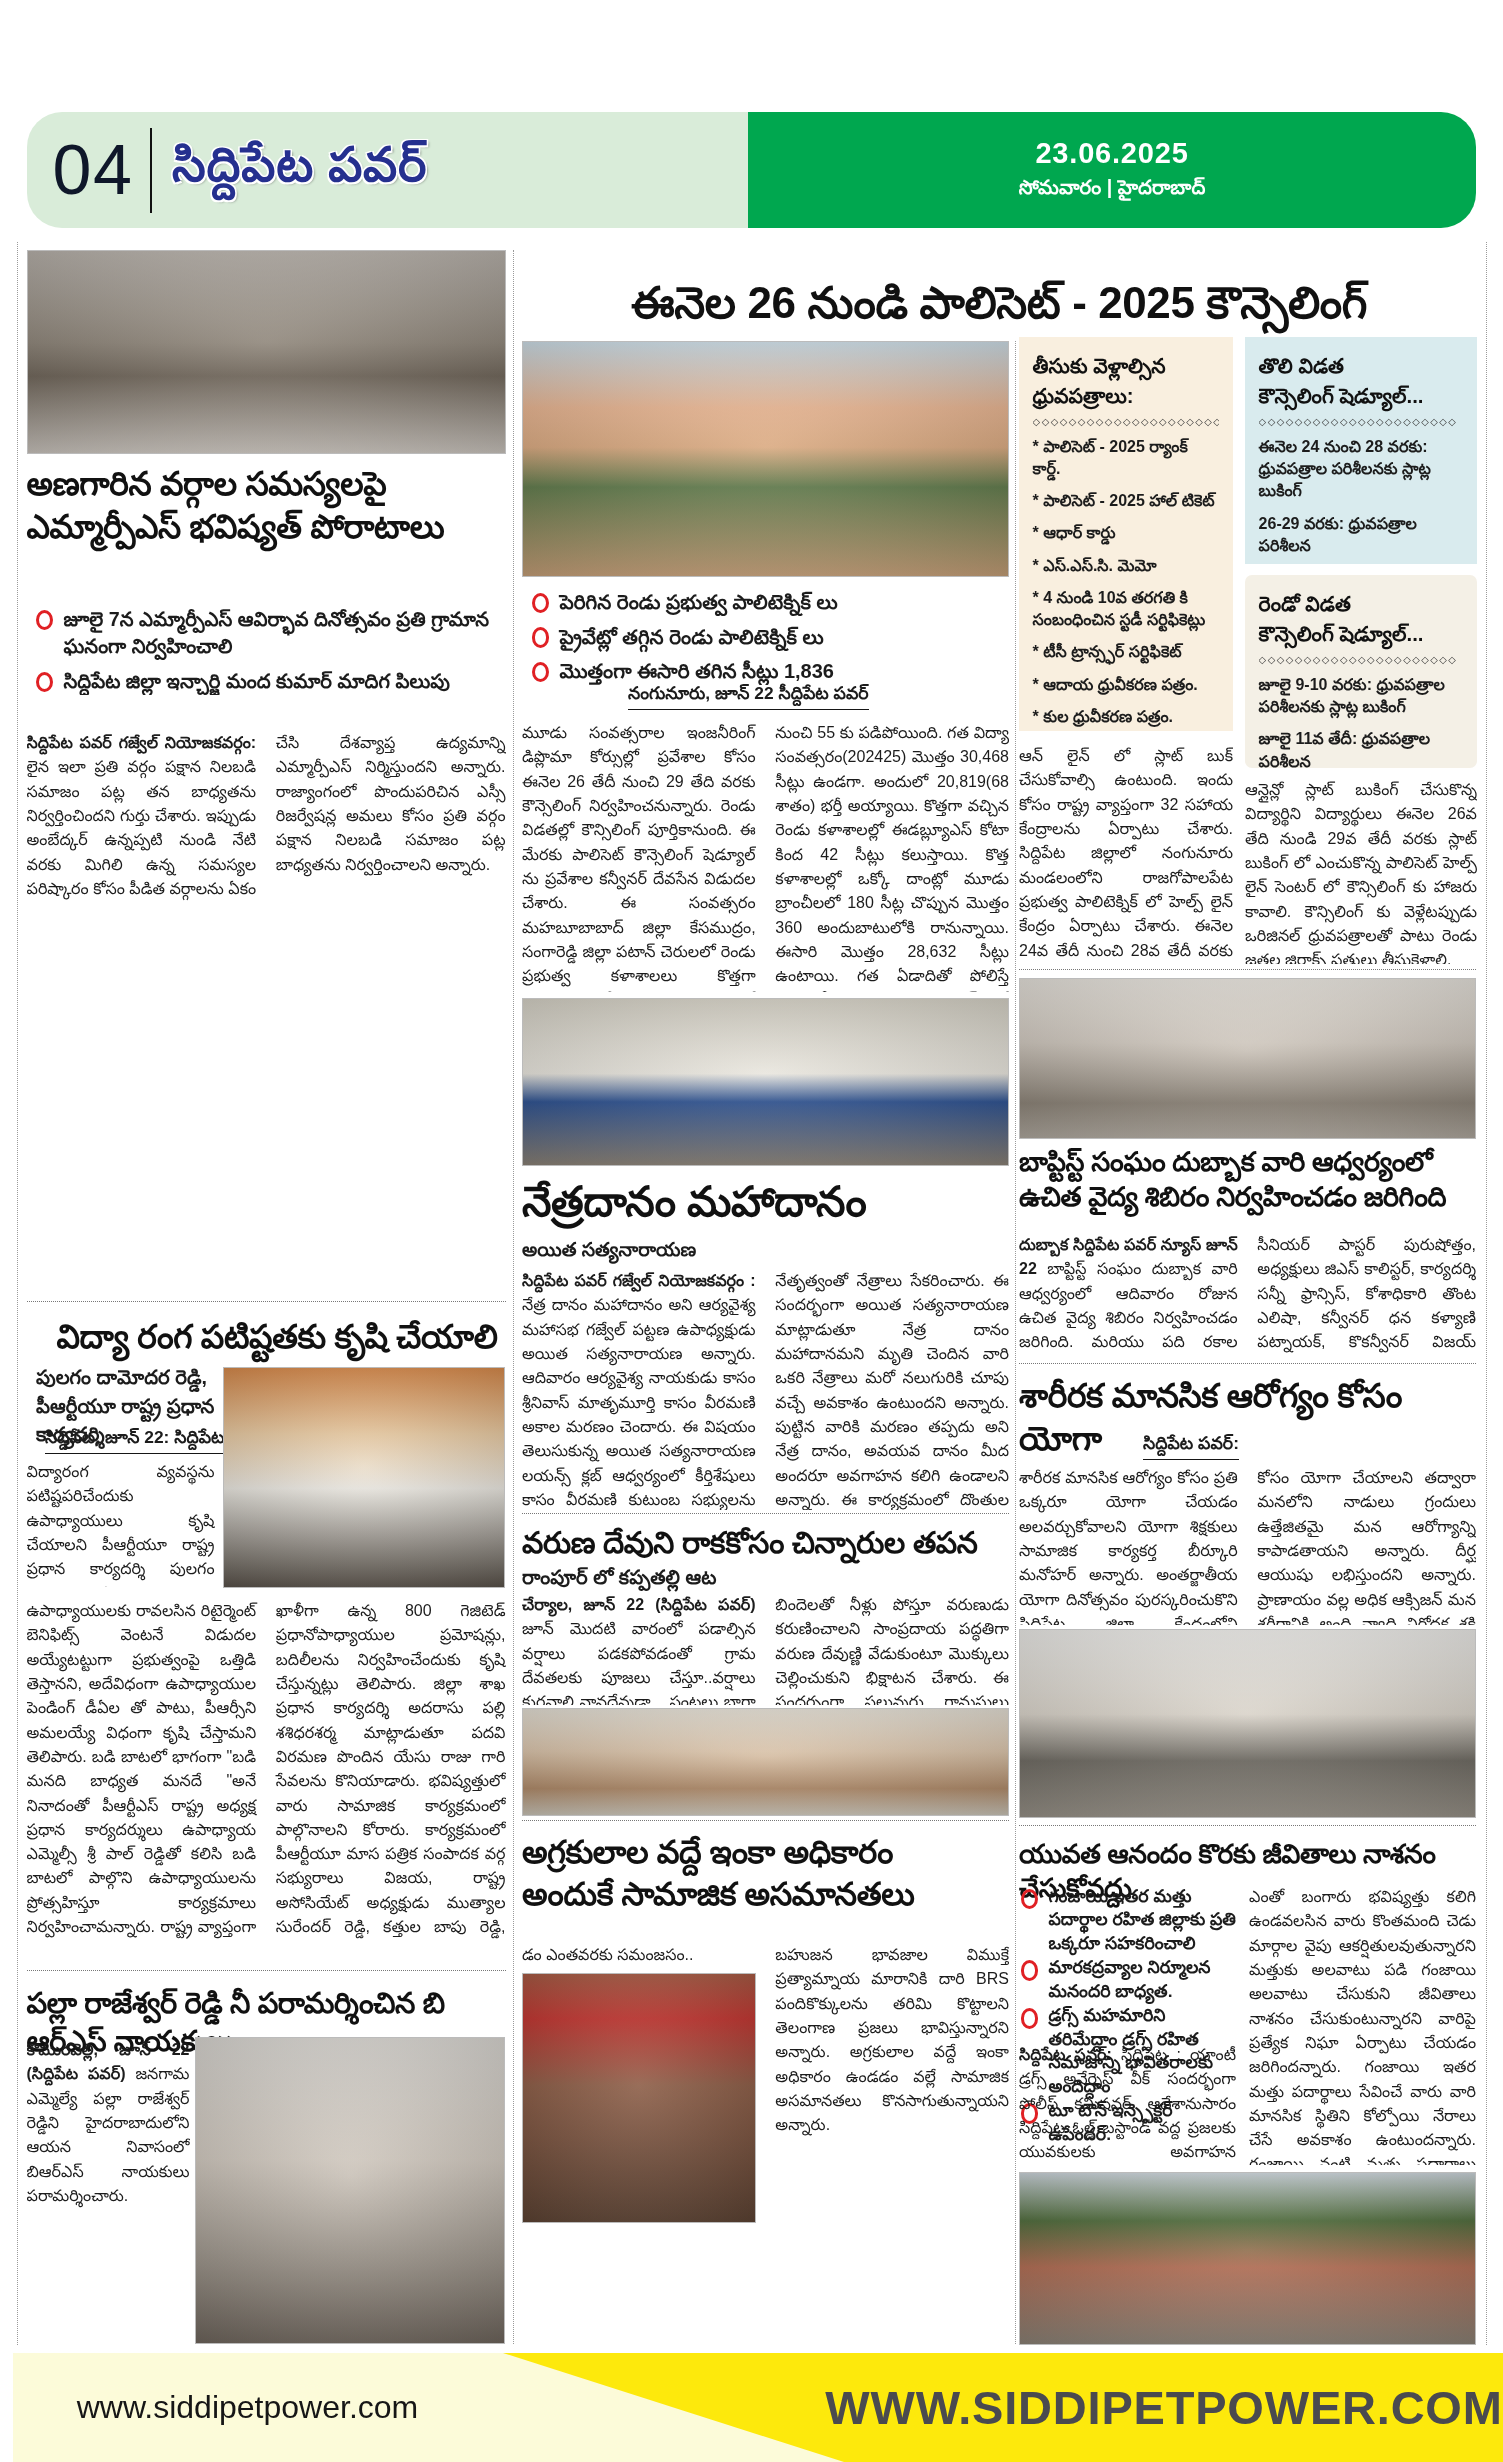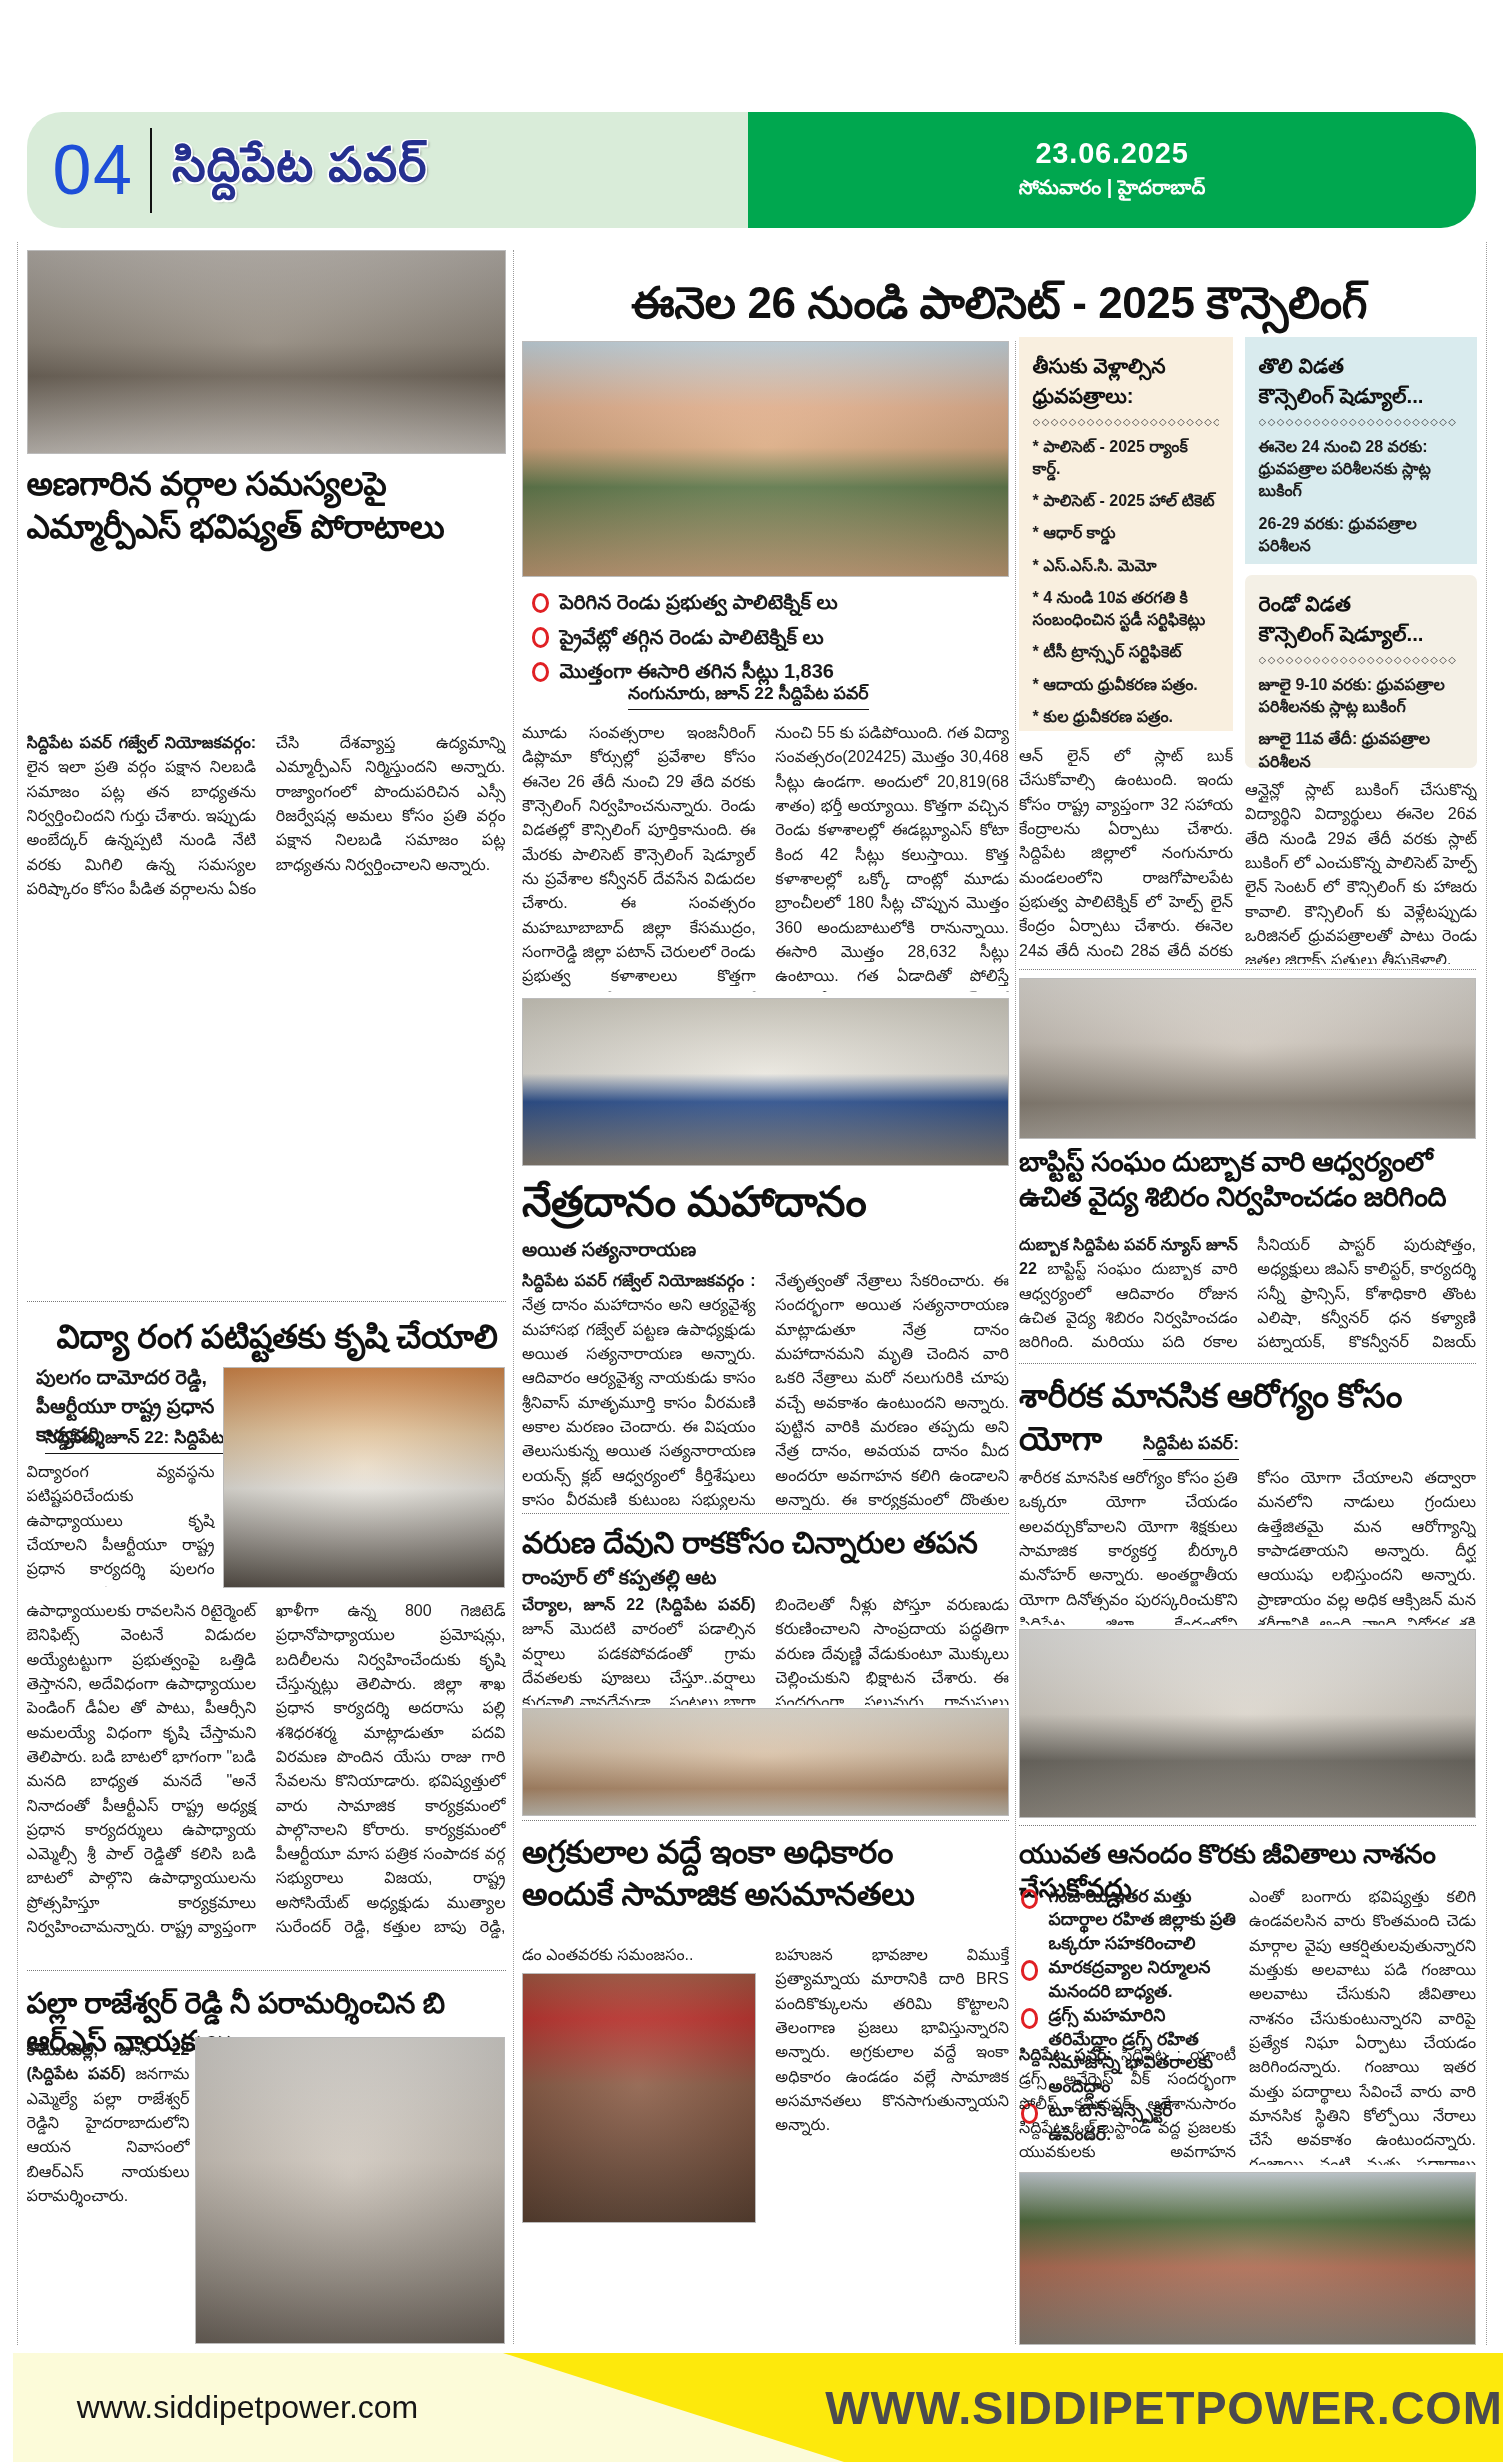--- a/index.html
+++ b/index.html
@@ -5,21 +5,21 @@
   html,body{margin:0;padding:0;background:#e8e8e8;}
   .page{position:relative;width:1503px;height:2462px;background:#ffffff;
         font-family:"Liberation Sans","DejaVu Sans",sans-serif;color:#1c1c1c;overflow:hidden;}
   
   .hdr-left{position:absolute;left:26.5px;top:112px;width:725px;height:116px;
             background:var(--header-light-green,#d9ecd9);border-radius:35px 0 0 35px;
             display:flex;align-items:center;padding-left:26px;box-sizing:border-box;}
   .hdr-right{position:absolute;left:748px;top:112px;width:728px;height:116px;
              background:var(--header-green,#00a74f);border-radius:0 35px 35px 0;
              display:flex;flex-direction:column;align-items:center;justify-content:center;color:#fff;}
-  .page-num{font-size:70px;font-weight:400;color:#1d4ed8;letter-spacing:1.5px;line-height:1;}
+  .page-num{font-size:70px;font-weight:400;color:#0f172a;letter-spacing:1.5px;line-height:1;}
   .hdr-bar{width:2.3px;height:85px;background:#111;margin:0 19.7px 0 16.7px;}
   .masthead{font-size:48px;font-weight:900;color:var(--masthead-blue,#25308f);letter-spacing:0.8px;
             text-shadow:1.5px 1.5px 0 #fff,-1.5px -1.5px 0 #fff,1.5px -1.5px 0 #fff,-1.5px 1.5px 0 #fff,2.3px 2.3px 2.3px rgba(0,0,0,.35);}
   .hdr-date{font-size:29px;font-weight:700;letter-spacing:0.8px;}
   .hdr-day{font-size:19.7px;font-weight:700;margin-top:6px;}
   
   .vdot{position:absolute;width:0;border-left:1.5px dotted #9a9a9a;}
   .hdiv{position:absolute;height:0;border-top:1.5px dotted #777;}
   
   .photo{position:absolute;border:0.8px solid #bbb;box-sizing:border-box;
@@ -71,20 +71,30 @@
 
   <div class="vdot" style="left:16.7px;top:242px;height:2103px;"></div>
   <div class="vdot" style="left:1486px;top:242px;height:2103px;"></div>
   <div class="vdot" style="left:513px;top:250px;height:2094px;"></div>
   <div class="vdot" style="left:1015px;top:341px;height:2003px;"></div>
 
   <div class="photo" style="left:26.5px;top:250px;width:479px;height:204px;background:linear-gradient(180deg,#b9b3ac 0%,#8d8478 45%,#6e6458 62%,#cfc9c2 100%);"></div>
 
   <div class="headline" style="left:26.5px;top:463px;width:479px;font-size:33px;">అణగారిన వర్గాల సమస్యలపై ఎమ్మార్పీఎస్ భవిష్యత్ పోరాటాలు</div>
 
+  <div class="bullets" style="left:34px;top:606px;width:462px;font-size:19.7px;">
+      <div class="li">
+        <span class="ring"></span>
+        <span>జూలై 7న ఎమ్మార్పీఎస్ ఆవిర్భావ దినోత్సవం ప్రతి గ్రామాన ఘనంగా నిర్వహించాలి</span>
+      </div>
+      <div class="li">
+        <span class="ring"></span>
+        <span>సిద్దిపేట జిల్లా ఇన్చార్జి మంద కుమార్ మాదిగ పిలుపు</span>
+      </div>
+    </div>
 
   <div class="body-text cols2" style="left:26.5px;top:731px;width:479px;height:564px;">
     <b class="lead-bold">సిద్దిపేట పవర్ గజ్వేల్ నియోజకవర్గం:</b>
     <span>లైన ఇలా ప్రతి వర్గం పక్షాన నిలబడి సమాజం పట్ల తన బాధ్యతను నిర్వర్తించిందని గుర్తు చేశారు. ఇప్పుడు అంబేద్కర్ ఉన్నప్పటి నుండి నేటి వరకు మిగిలి ఉన్న సమస్యల పరిష్కారం కోసం పీడిత వర్గాలను ఏకం చేసి దేశవ్యాప్త ఉద్యమాన్ని ఎమ్మార్పీఎస్ నిర్మిస్తుందని అన్నారు. రాజ్యాంగంలో పొందుపరిచిన ఎస్సీ రిజర్వేషన్ల అమలు కోసం ప్రతి వర్గం పక్షాన నిలబడి సమాజం పట్ల బాధ్యతను నిర్వర్తించాలని అన్నారు.</span>
   </div>
 
   <div class="hdiv" style="left:26.5px;top:1301px;width:479px;"></div>
 
   <div class="headline" style="left:26.5px;top:1316px;width:479px;font-size:33px;margin-left:30px;">విద్యా రంగ పటిష్టతకు కృషి చేయాలి</div>
   <div class="subhead" style="left:36px;top:1364px;width:189px;">పులగం దామోదర రెడ్డి,</div>

